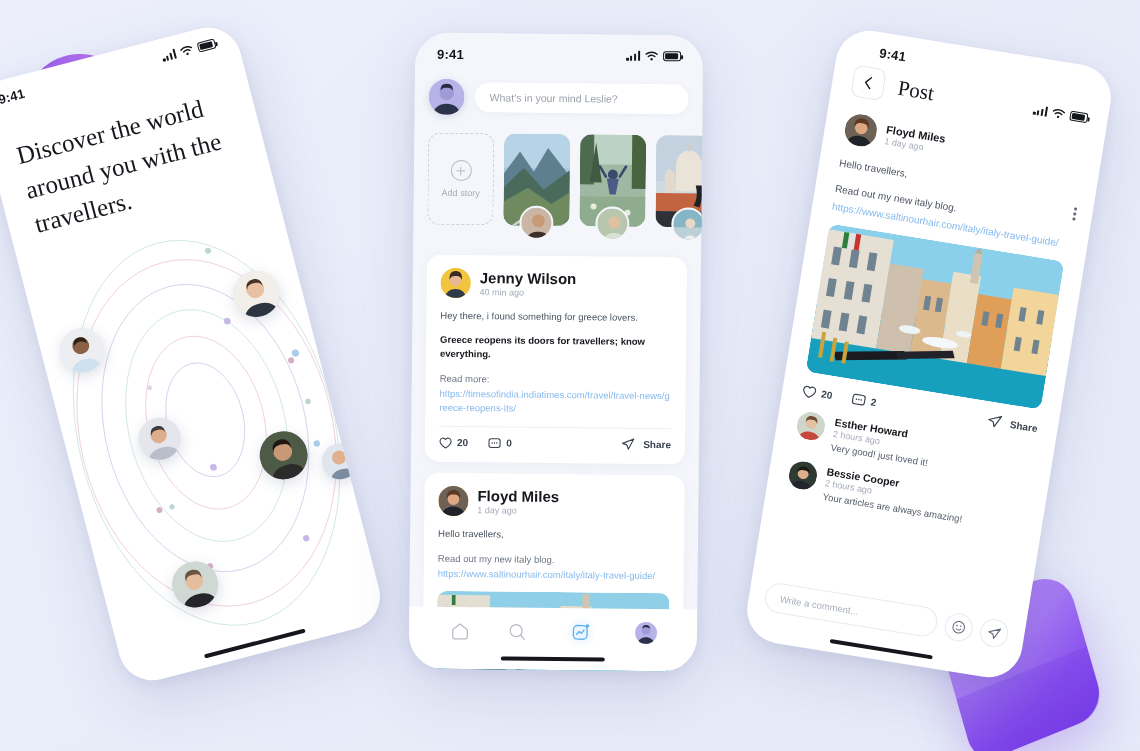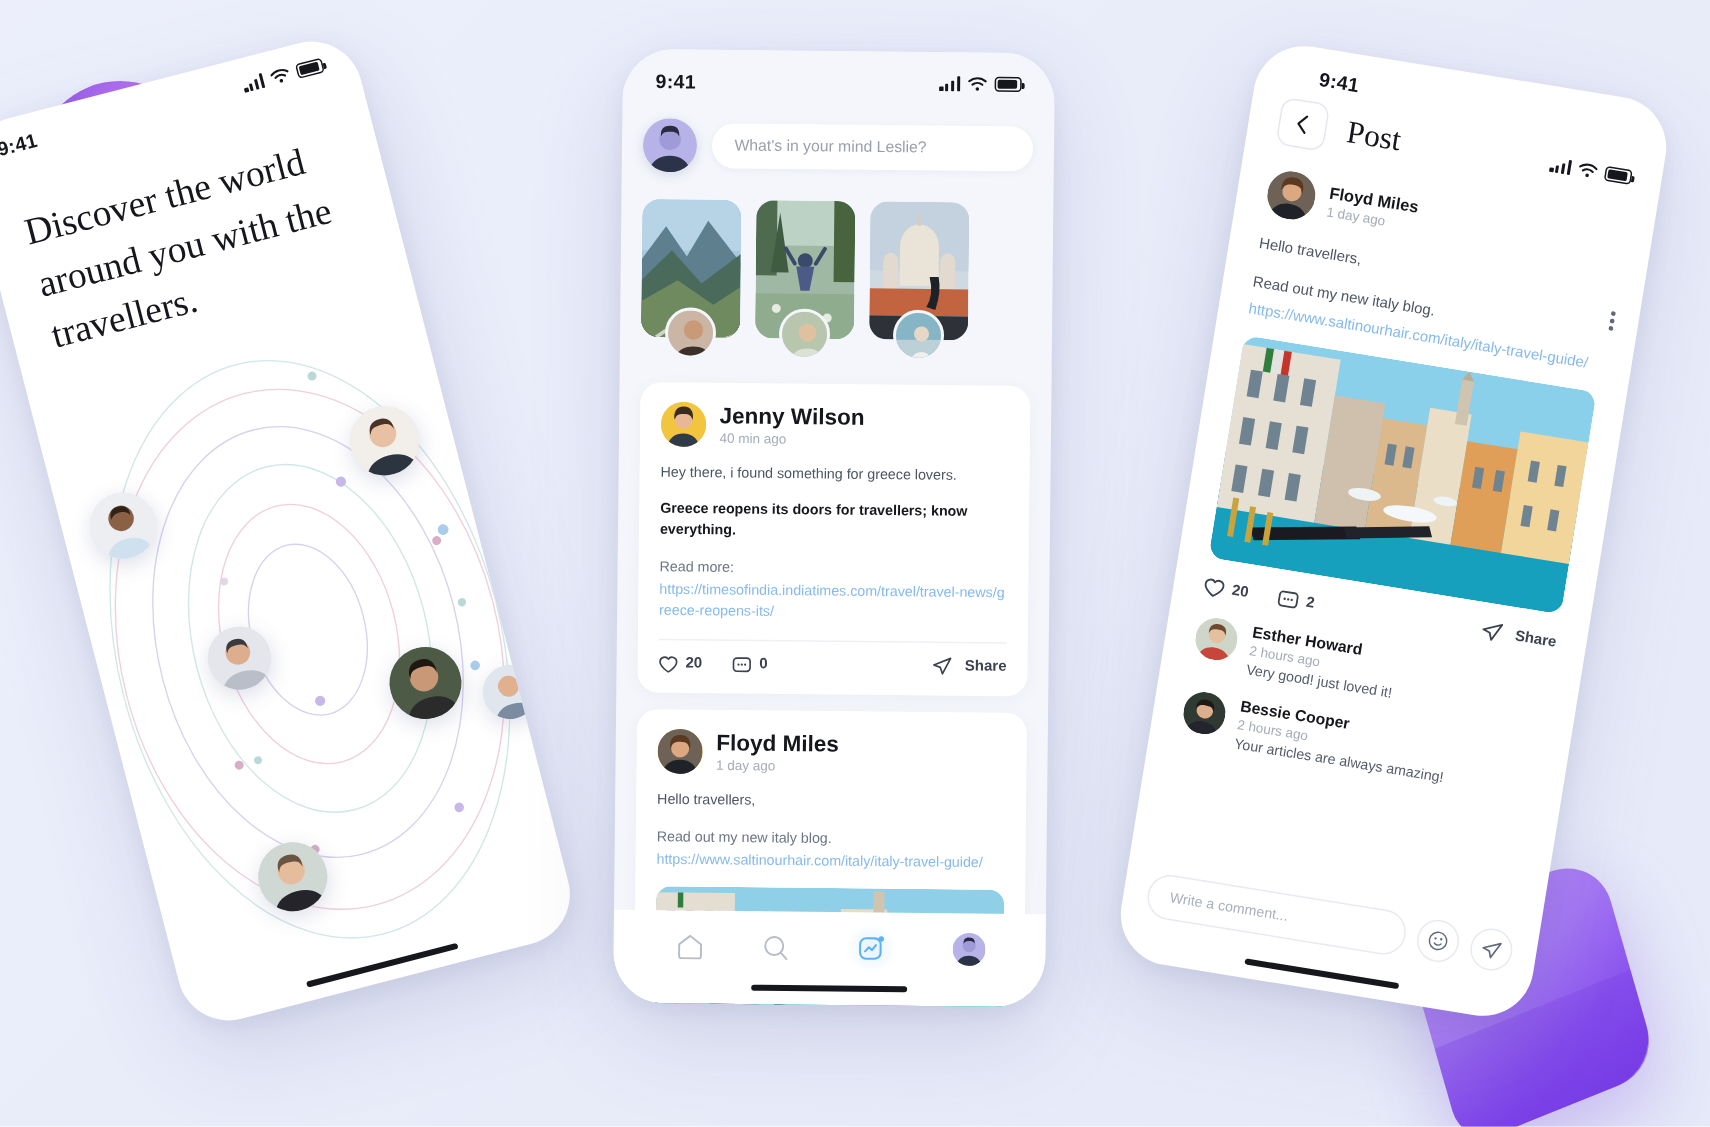--- a/index.html
+++ b/index.html
@@ -327,20 +327,24 @@
           <rect width="36" height="36" fill="#b7b3e8"></rect>
           <circle cx="18" cy="14" r="7.2" fill="#9f9ad8"></circle>
           <path d="M18 5c5 0 6.5 3 6 7-1-2-2-3-6-3s-5 1-6 3c-.5-4 1-7 6-7z" fill="#2a2a40"></path>
           <path d="M4 36c1.5-7.5 7-11 14-11s12.5 3.5 14 11z" fill="#2b3348"></path>
         </svg>
     </div>
     <div class="composer-input">What's in your mind Leslie?</div>
   </div>
 
   <div class="stories">
+    <div class="add-story">
+      <div class="plus-circle"></div>
+      <div class="add-story-label">Add story</div>
+    </div>
 
     <div class="story">
       <div class="story-img">
         <svg viewBox="0 0 66 92" width="66" height="92" preserveAspectRatio="none">
           <rect width="66" height="92" fill="#a9c8de"></rect>
           <rect width="66" height="34" fill="#b7d3e6"></rect>
           <path d="M0 40 L16 18 L30 38 L44 14 L66 42 V92 H0z" fill="#5d7f8e"></path>
           <path d="M0 54 L20 34 L40 56 L66 36 V92 H0z" fill="#4a6b5c"></path>
           <path d="M0 68 L24 54 L48 70 L66 58 V92 H0z" fill="#6e8a5e"></path>
           <path d="M10 92 q18-14 30-4 t26 0" stroke="#cfd6c9" stroke-width="2.5" fill="none"></path>

